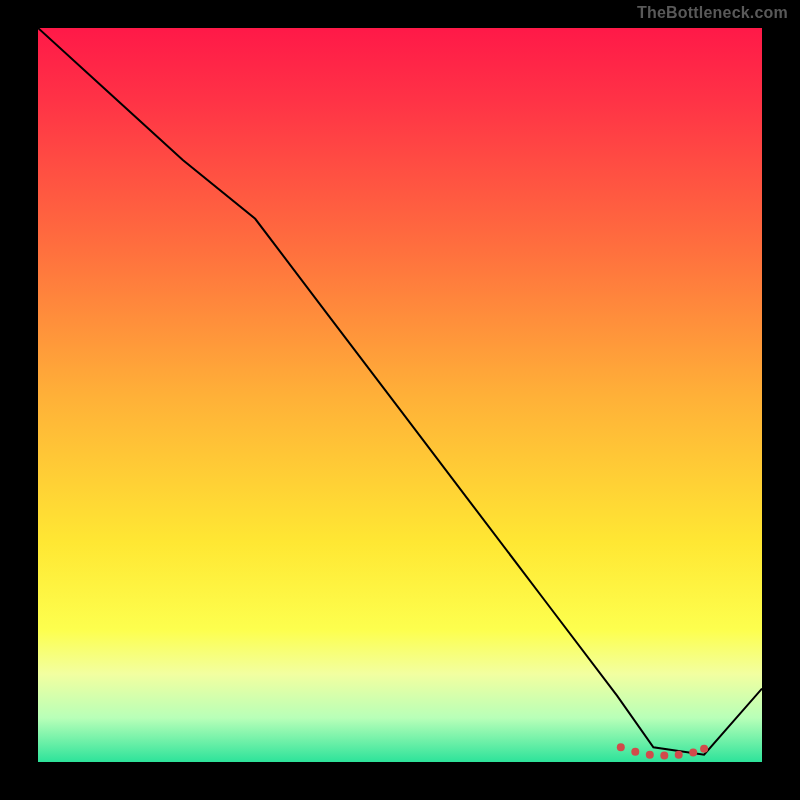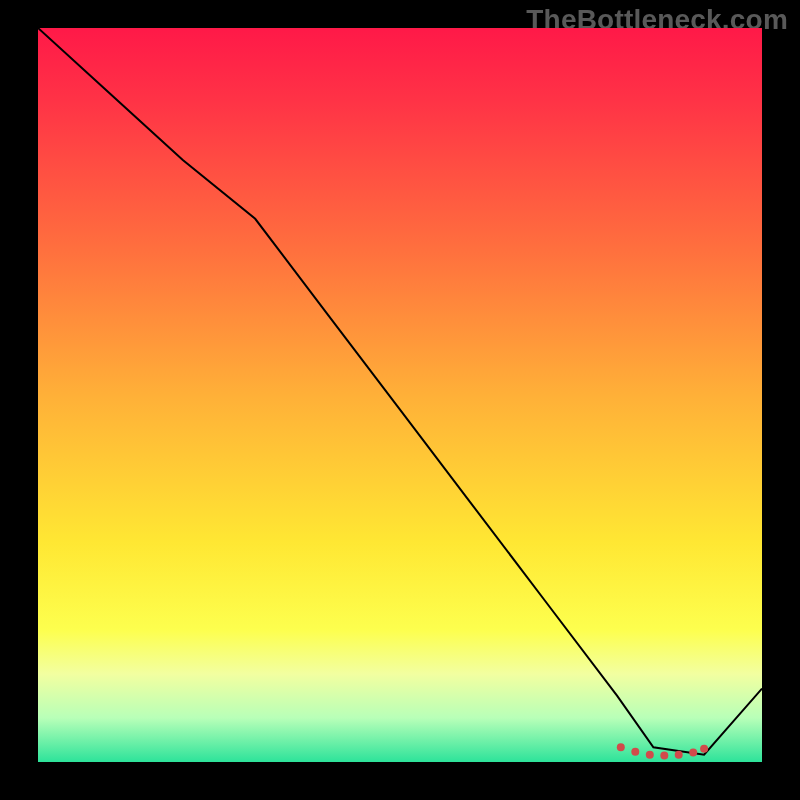--- a/index.html
+++ b/index.html
@@ -15,21 +15,21 @@
     position: relative;
     width: 800px;
     height: 800px;
     background: #000;
   }
   .watermark {
     position: absolute;
     top: 4px;
     right: 12px;
     color: #595959;
-    font-size: 28px;
+    font-size: 16px;
     font-weight: 600;
     letter-spacing: 0.2px;
     user-select: none;
   }
   .plot-wrap {
     position: absolute;
     left: 38px;
     top: 28px;
     width: 724px;
     height: 734px;

